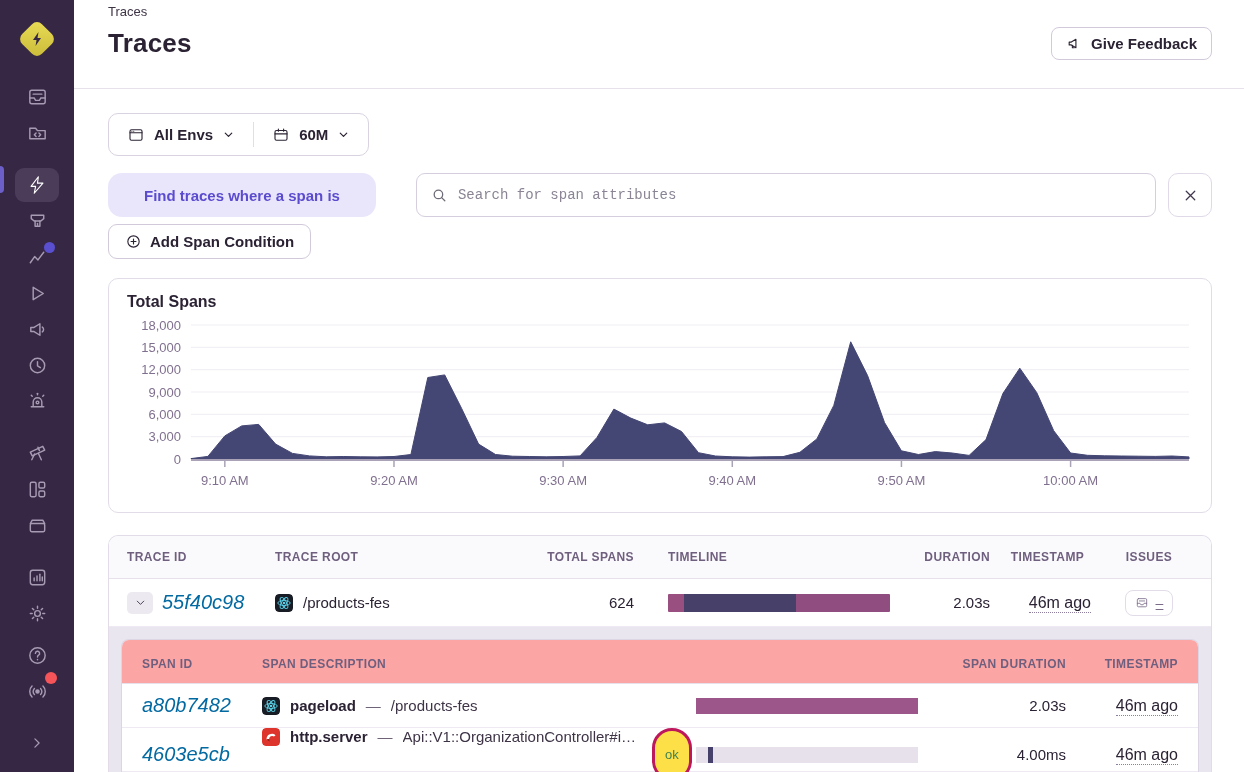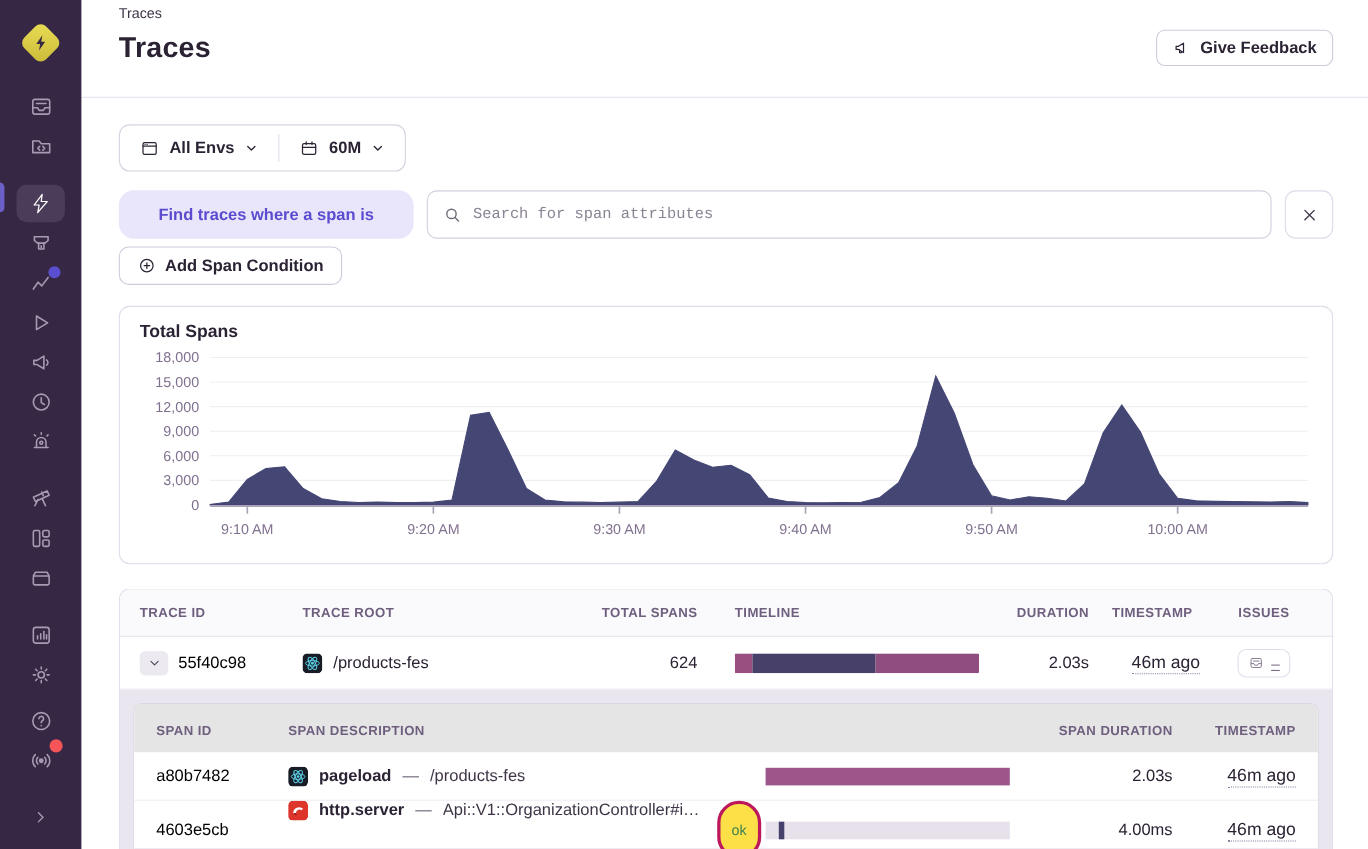--- a/index.html
+++ b/index.html
@@ -50,21 +50,21 @@
     border:none; font-size:15px; font-weight:700; color:#2b2233; cursor:pointer; }
   .filter-divider { width:1px; background:#e3dcea; margin:8px 0; }
   .filter-btn svg { stroke:#2b2233; fill:none; stroke-width:1.5; stroke-linecap:round; stroke-linejoin:round; }
   .chev { stroke:#2b2233; }
 
   
   .query-row { display:flex; align-items:stretch; gap:12px; margin-top:17px; }
   .query-pill { display:flex; align-items:center; padding:0 36px; height:44px; border-radius:14px;
     background:#e9e6fb; color:#5a4bcf; font-weight:700; font-size:15px; }
   .search-box { flex:1; display:flex; align-items:center; gap:10px; height:44px;
-    border:1px solid #d5cede; border-radius:9px; padding:0 14px; background:#fff; }
+    border:1px solid #d5cede; border-radius:9px; padding:0 14px; background:#fff;margin-left:28px; }
   .search-box input { border:none; outline:none; flex:1; font-family:"Liberation Mono", monospace;
     font-size:14px; color:#2b2233; background:transparent; }
   .search-box input::placeholder { color:#8a8494; }
   .close-btn { width:44px; height:44px; border:1px solid #e0d9e8; border-radius:10px; background:#fff;
     display:flex; align-items:center; justify-content:center; cursor:pointer; }
   .close-btn svg { stroke:#40364d; stroke-width:1.8; stroke-linecap:round; }
 
   .add-condition { margin-top:7px; padding:8px 16px; border-radius:9px; }
 
   
@@ -82,37 +82,37 @@
   .th { font-size:12px; font-weight:700; color:#6f5f7f; text-transform:uppercase; letter-spacing:.4px; }
   .th.right { text-align:right; } .th.center { text-align:center; }
   .trow { display:grid; grid-template-columns:148px 1fr 90px 34px 222px 100px 115px 88px;
     align-items:center; height:48px; padding:0 18px; background:#fff; border-bottom:1px solid #eee9f2; }
   .cell-right { text-align:right; font-size:15px; }
   .cell-center { display:flex; justify-content:center; }
   .id-cell { display:flex; align-items:center; gap:9px; }
   .toggle-btn { width:26px; height:22px; background:#ece9f0; border:none; border-radius:5px;
     display:flex; align-items:center; justify-content:center; cursor:pointer; }
   .toggle-btn svg { stroke:#4a3f54; stroke-width:1.8; fill:none; stroke-linecap:round; stroke-linejoin:round; }
-  .link { color:#000000; text-decoration:none; font-size:15px; }
+  .link { color:#0369a1; text-decoration:none; font-size:20px;font-style:italic; }
   .root-cell { display:flex; align-items:center; gap:10px; font-size:15px; }
   .platform-icon { width:18px; height:18px; border-radius:4px; flex-shrink:0; display:block; }
   .timeline-bar { display:flex; height:18px; width:222px; border-radius:1px; overflow:hidden; }
   .timeline-bar div { height:100%; }
   .ts { border-bottom:1.5px dotted #8d7f9d; padding-bottom:1px; font-size:16px; }
   .ts-cell { text-align:right; padding-right:14px; }
   .issues-pill { display:inline-flex; align-items:center; gap:7px; border:1px solid #e2dce9;
     border-radius:8px; padding:4px 9px; background:#fff; color:#7a6b88; font-size:14px; }
   .issues-pill svg { stroke:#7a6b88; fill:none; stroke-width:1.4; stroke-linecap:round; stroke-linejoin:round; }
 
   
   .nested-panel { background:#eae6ef; padding:12px 12px 0 12px; }
   .nested-table { background:#fff; border:1px solid #dcd5e4; border-bottom:none;
     border-radius:8px 8px 0 0; overflow:hidden; }
   .nhead { display:grid; grid-template-columns:120px 1fr 222px 148px 112px; align-items:center;
-    background:#e5e5e5; border-bottom:1px solid #e7e1ec; height:44px; padding:17px 20px; }
+    background:#fca5a5; border-bottom:1px solid #e7e1ec; height:44px; padding:17px 20px; }
   .nrow { display:grid; grid-template-columns:120px 1fr 222px 148px 112px; align-items:center;
     height:44px; padding:0 20px; border-bottom:1px solid #eee9f2; background:#fff; }
   .desc-cell { display:flex; gap:10px; font-size:15px; min-width:0; }
   .op { font-weight:700; }
   .sep { color:#6f6477; }
   .desc-text { color:#3e3446; white-space:nowrap; overflow:hidden; text-overflow:ellipsis; }
   .ok-badge { margin-left:6px; background:#fde047; border:3px solid #be185d; color:#3f8152;
     font-size:13px; border-radius:20px; padding:16px 10px; }
   .span-bar { position:relative; height:16px; width:222px; }
   .span-bar.track { background:#e6e1ea; }

